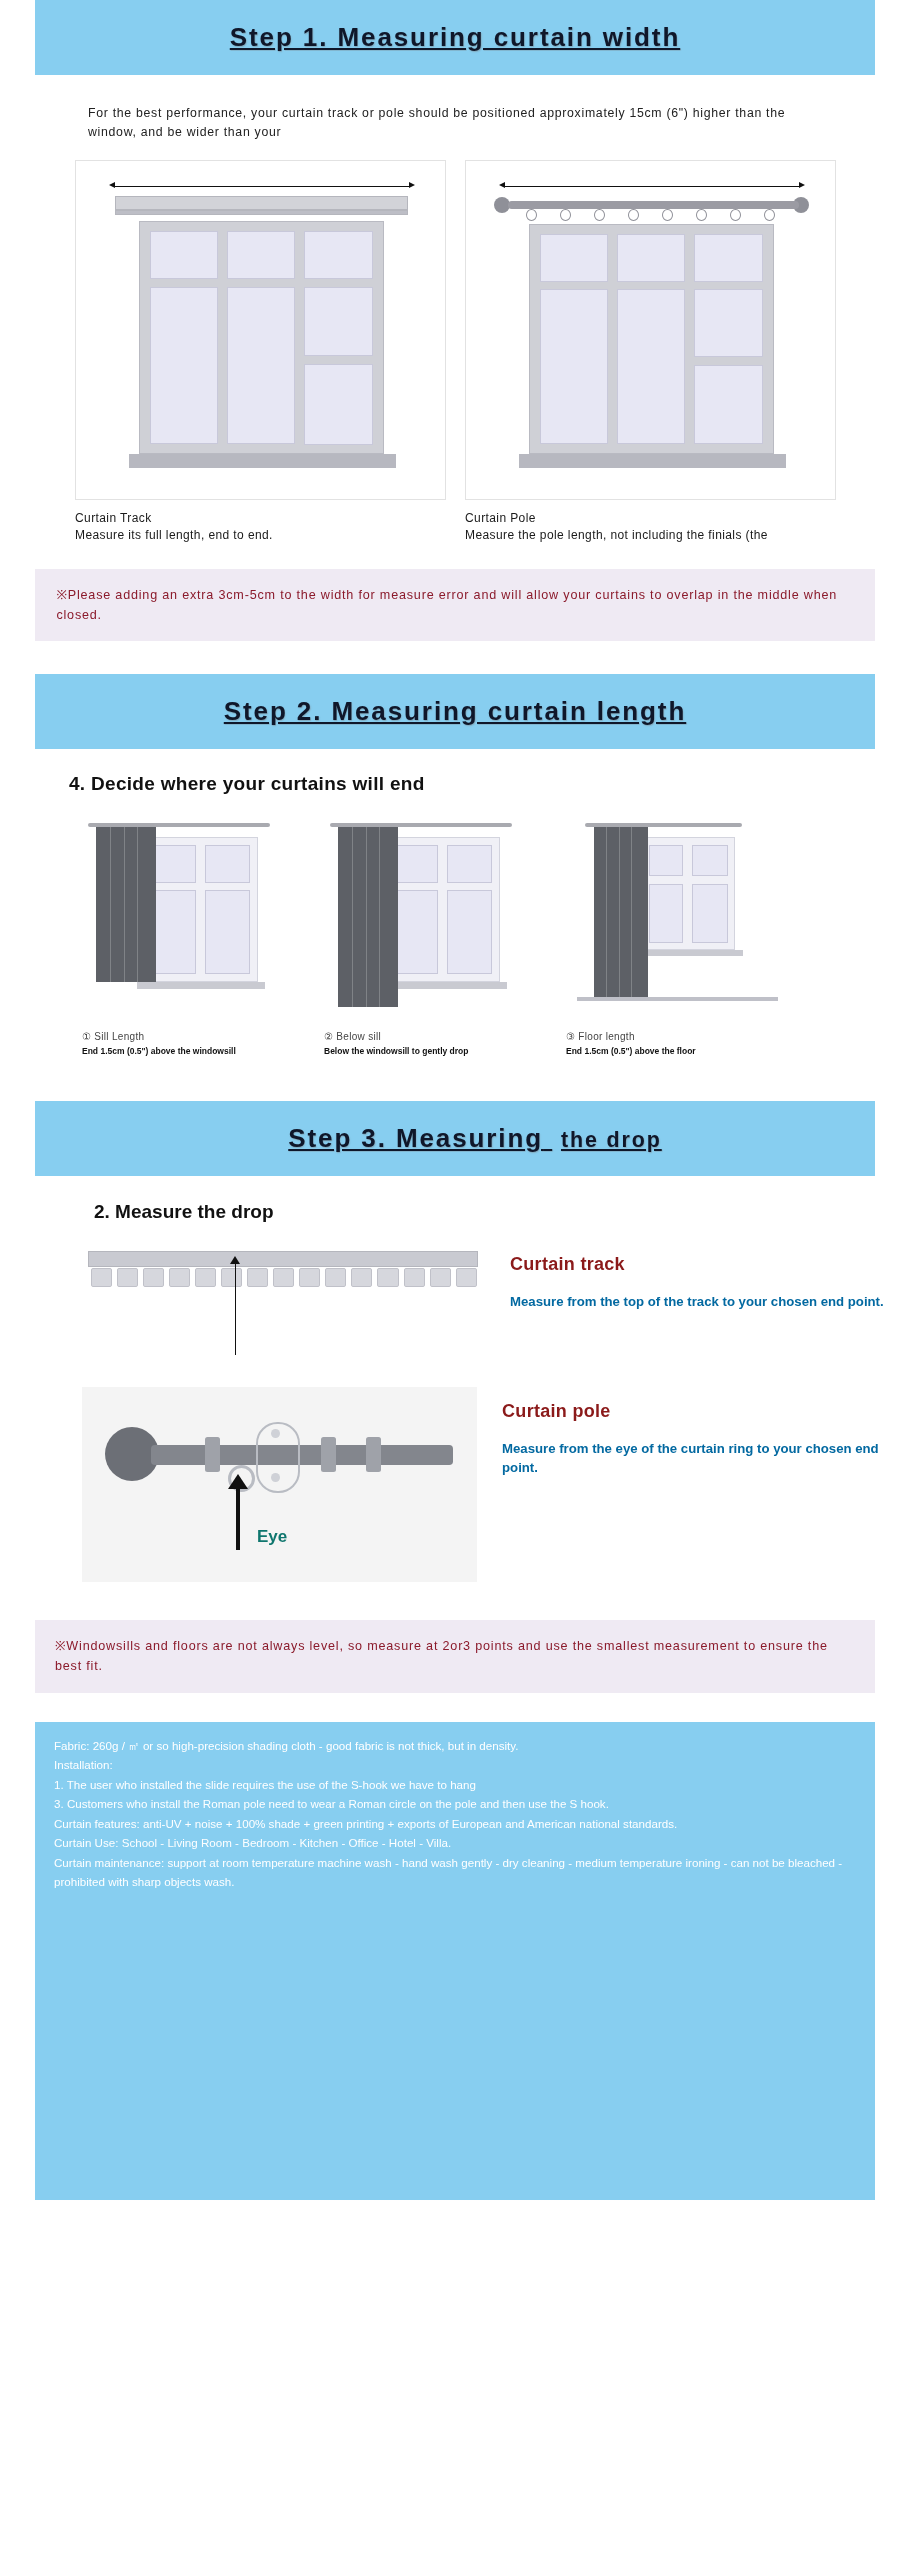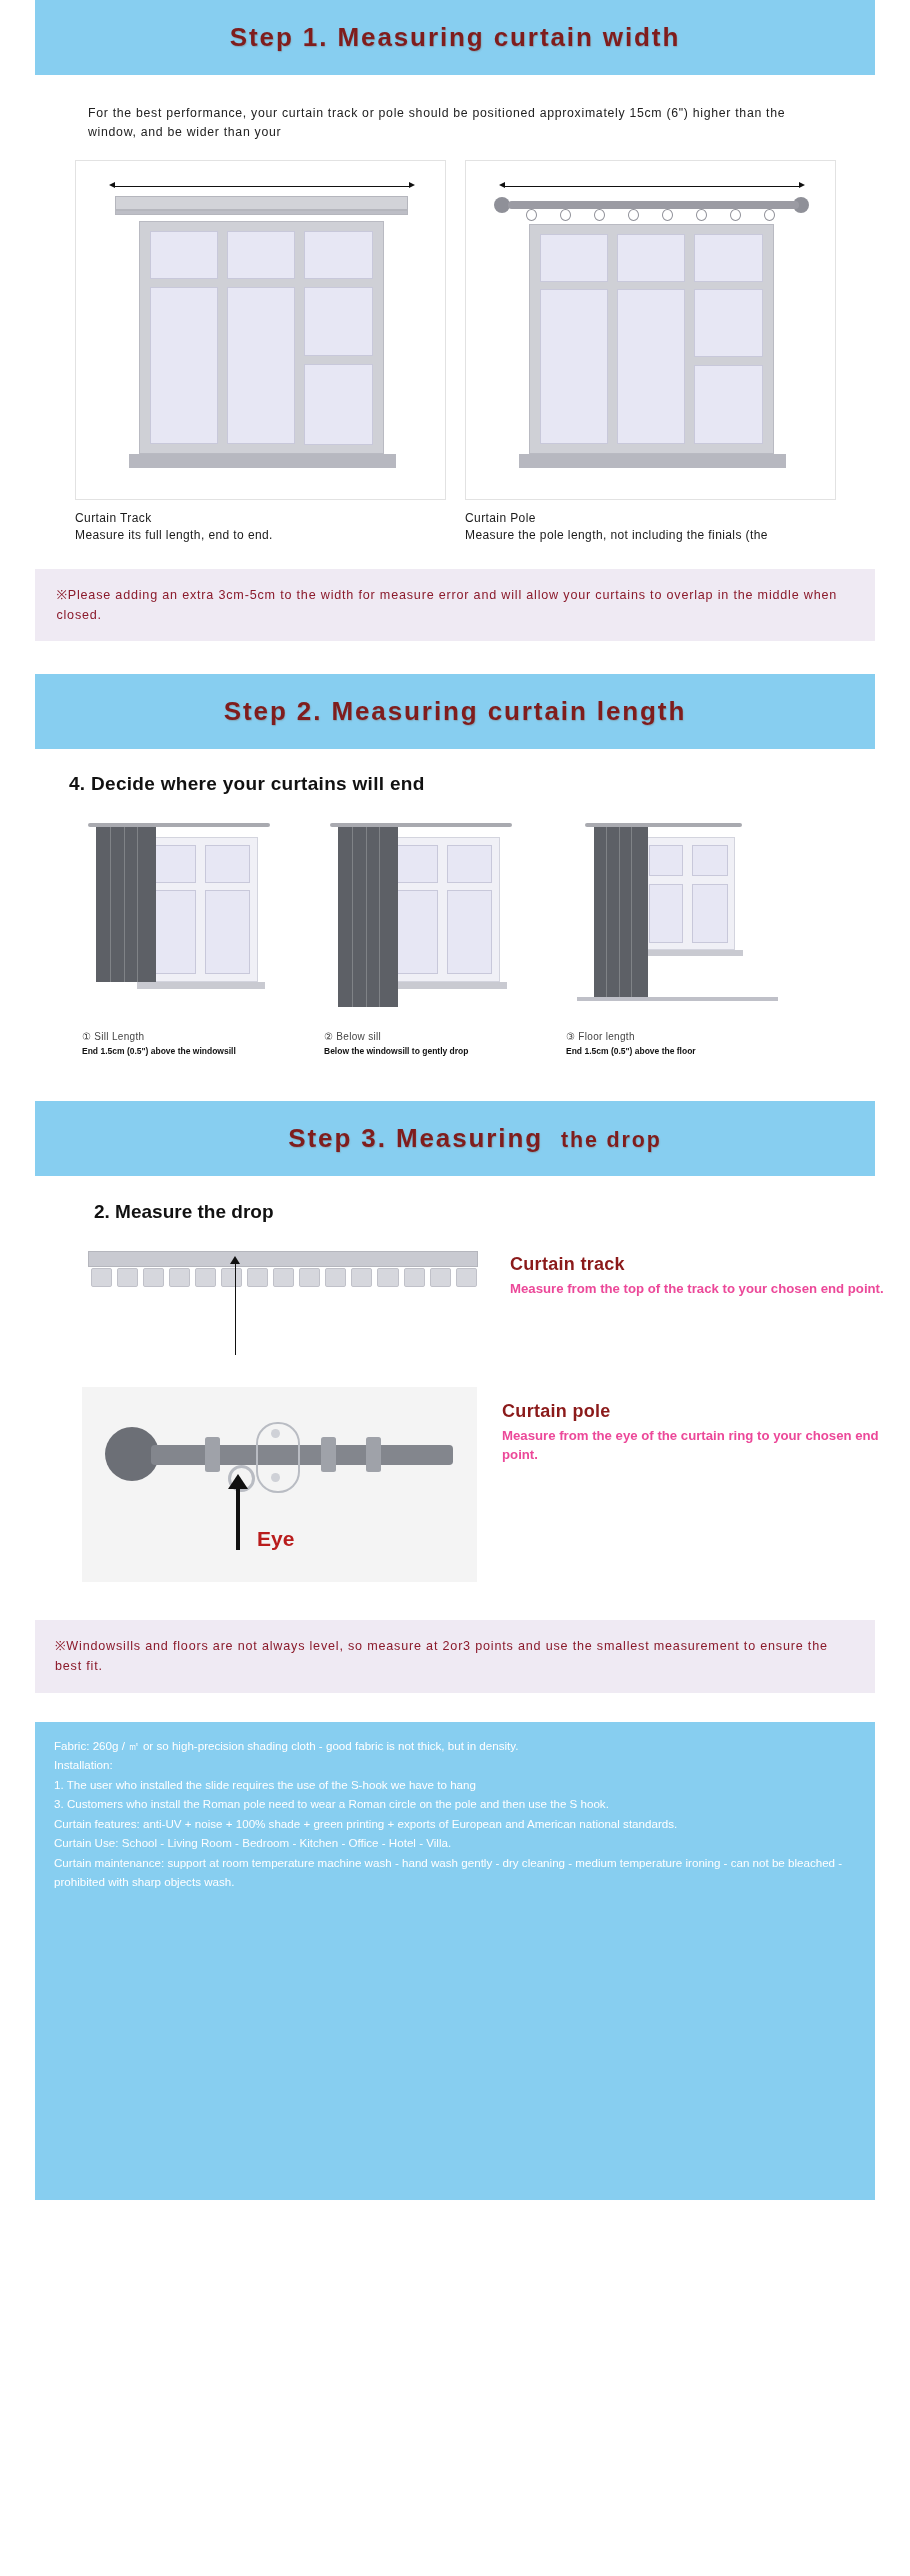--- a/index.html
+++ b/index.html
@@ -20,25 +20,26 @@
   .banner{
     background:#87CEF0;
     height:75px;
     margin:0 35px;
     display:flex;
     align-items:center;
     justify-content:center;
     box-sizing:border-box;
   }
   .banner-title{
-    color:#7f1d1d;
+    color:#0f172a;
     font-size:26px;
     letter-spacing:1.9px;
     font-weight:bold;
     text-shadow:0.6px 0.6px 1.3px rgba(120,120,120,.45);
+    text-decoration:underline;
   }
   .banner-title .thin{
     font-weight:bold;
   }
   
   .intro{
     margin:29px 75px 0 88px;
     color:#222;
     font-size:12.3px;
     line-height:19px;
@@ -197,36 +198,36 @@
     position:relative;
   }
   .drop-txt{margin-left:25px;padding-top:14px;}
   .drop-h{
     font-size:18px;
     font-weight:bold;
     color:#8B1A1A;
     letter-spacing:0.3px;
   }
   .drop-p{
-    margin-top:4px;
+    margin-top:17px;
     font-size:13.2px;
     font-weight:bold;
-    color:#ec4899;
+    color:#0369a1;
     line-height:19.5px;
   }
   .pole-img{
     width:403px;height:195px;
     position:relative;
     background:#f4f4f4;
   }
   .eye-label{
     position:absolute;
-    font-size:21px;
-    font-weight:bold;
-    color:#b91c1c;
+    font-size:17px;
+    font-weight:bold;
+    color:#0f766e;
   }
   
   .spec{
     margin:29px 35px 0 35px;
     background:#87CEF0;
     color:#ffffff;
     padding:14px 19px 19px 19px;
     font-size:11.6px;
     line-height:19.5px;
     min-height:478px;

